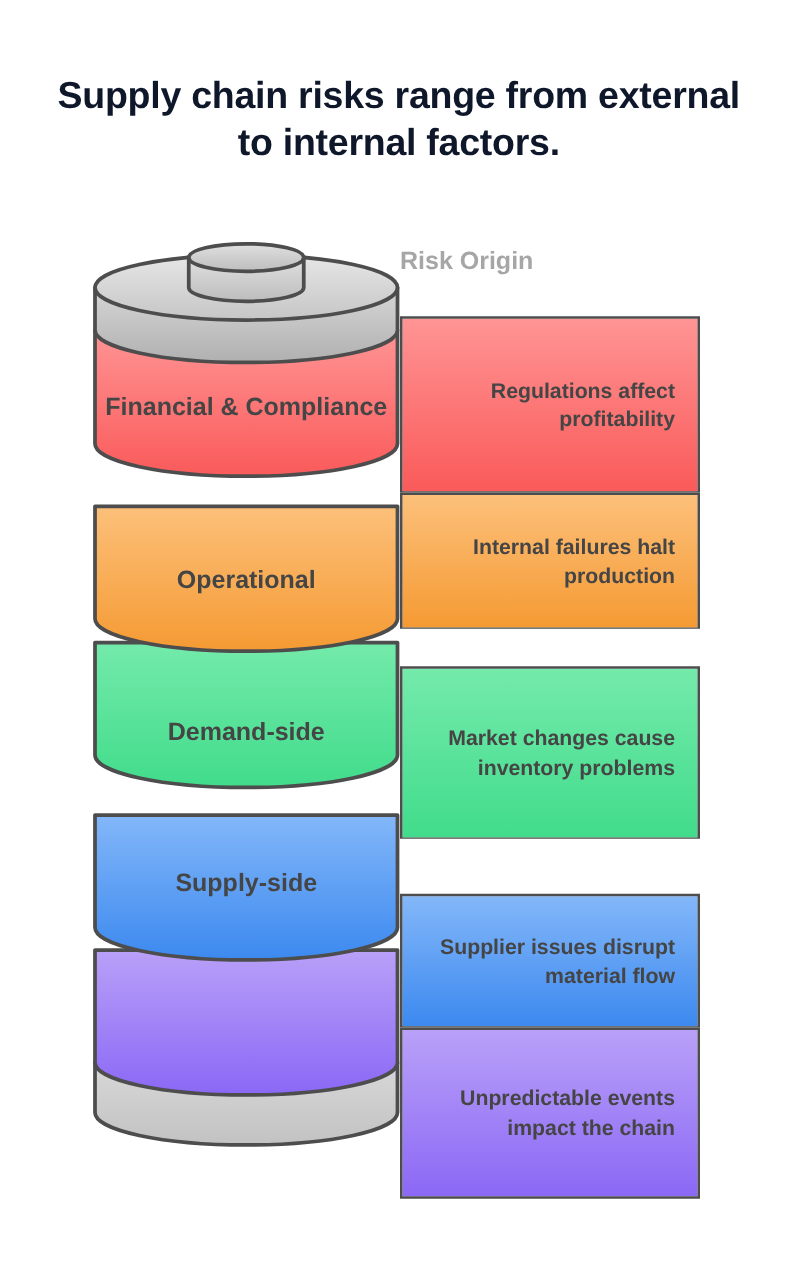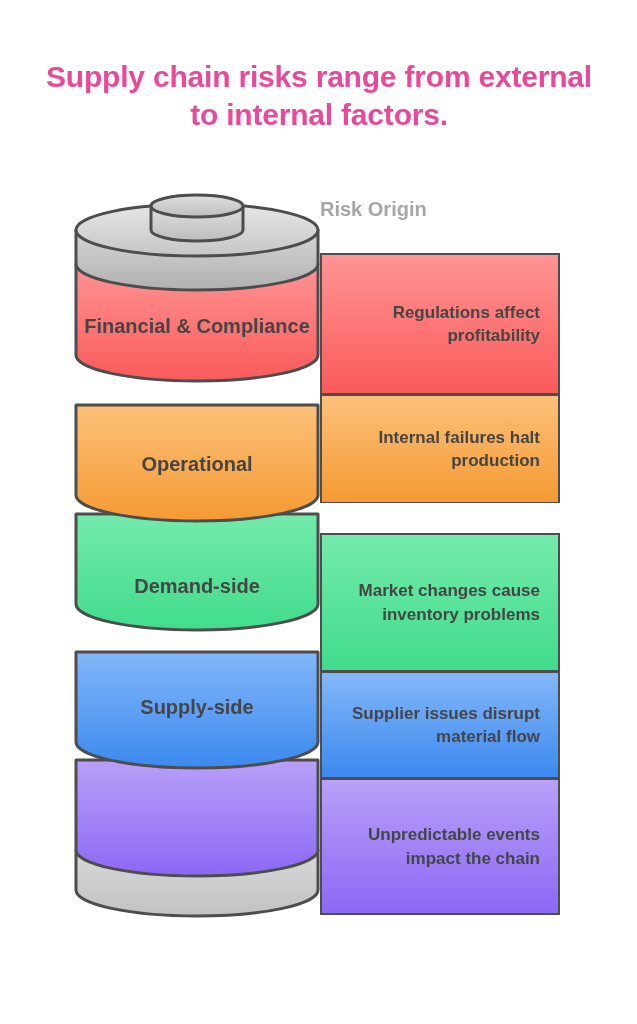--- a/index.html
+++ b/index.html
@@ -26,21 +26,21 @@
   
   .title {
     position: absolute;
     left: 34px;
     top: 58px;
     width: 570px;
     text-align: center;
     font-size: 30px;
     line-height: 1.28;
     font-weight: bold;
-    color: #ec4899;
+    color: #0f172a;
     letter-spacing: -0.2px;
   }
 
   
   .column-header {
     position: absolute;
     left: 320px;
     top: 198px;
     width: 240px;
     text-align: left;
@@ -175,21 +175,21 @@
   <div class="panel">
     <div class="panel-row" style="height:141px; background:linear-gradient(180deg,#ff9494,#fa5a5a);">
       <span>Regulations affect profitability</span>
     </div>
     <div class="panel-row" style="height:109px; background:linear-gradient(180deg,#fcc07a,#f59a33);">
       <span>Internal failures halt production</span>
     </div>
     <div class="panel-row" style="height:138px; background:linear-gradient(180deg,#74eaab,#41dc8b);margin-top:30px;">
       <span>Market changes cause inventory problems</span>
     </div>
-    <div class="panel-row" style="height:107px; background:linear-gradient(180deg,#83b7f9,#3c89ef);">
+    <div class="panel-row" style="height:107px; background:linear-gradient(180deg,#83b7f9,#3c89ef);margin-top:44px;">
       <span>Supplier issues disrupt material flow</span>
     </div>
     <div class="panel-row" style="height:137px; background:linear-gradient(180deg,#b9a0f8,#8b68f5);">
       <span>Unpredictable events impact the chain</span>
     </div>
   </div>
 
 </div>
 
 </body></html>

